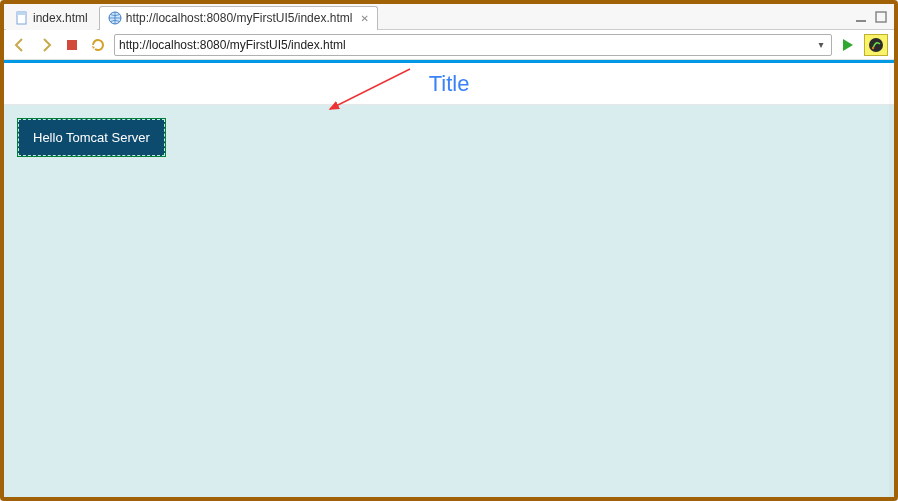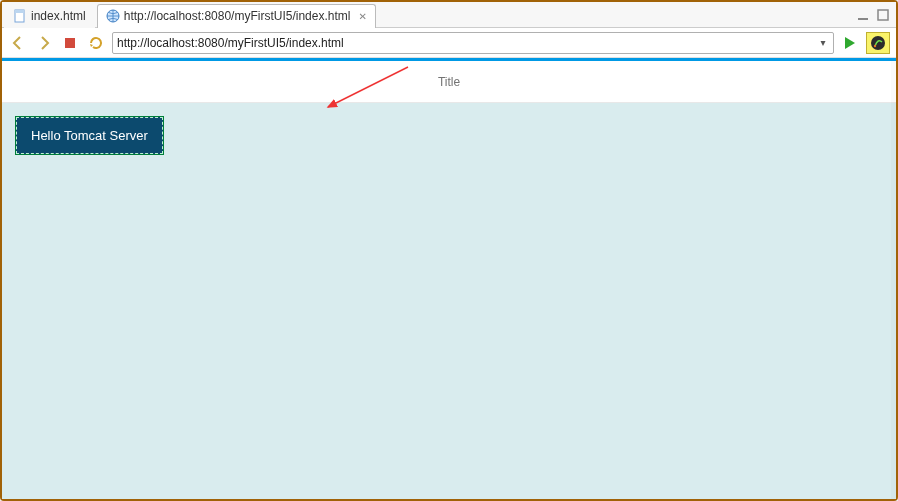--- a/index.html
+++ b/index.html
@@ -6,21 +6,21 @@
     body {
       font-family: "Segoe UI", Tahoma, Arial, sans-serif;
       font-size: 12px;
       background: #f0f0f0;
       width: 898px;
       height: 501px;
       overflow: hidden;
     }
     .window {
       background: #fff;
-      border: 2px solid #a16207;
+      border: 4px solid #a16207;
       border-radius: 4px;
       width: 898px;
       height: 501px;
       display: flex;
       flex-direction: column;
     }
     
     .tab-bar {
       display: flex;
       align-items: center;
@@ -109,22 +109,22 @@
     }
     .page-header {
       background: #fff;
       height: 42px;
       display: flex;
       align-items: center;
       justify-content: center;
       border-bottom: 1px solid #e8e8e8;
     }
     .page-title {
-      color: #737373;
-      font-size: 12px;
+      color: #3b82f6;
+      font-size: 22px;
       font-weight: 400;
     }
     .page-body {
       flex: 1;
       padding: 14px;
       background: #d9ecee;
     }
     .green-btn {
       display: inline-block;
       background: #0c4a6e;

